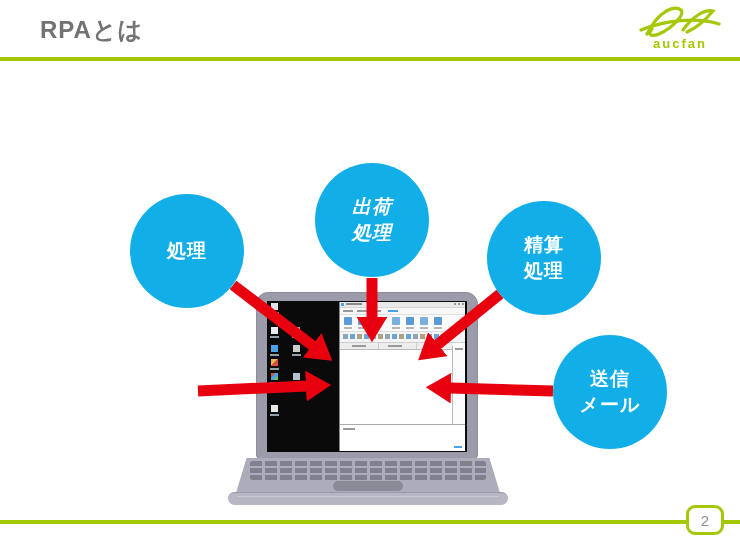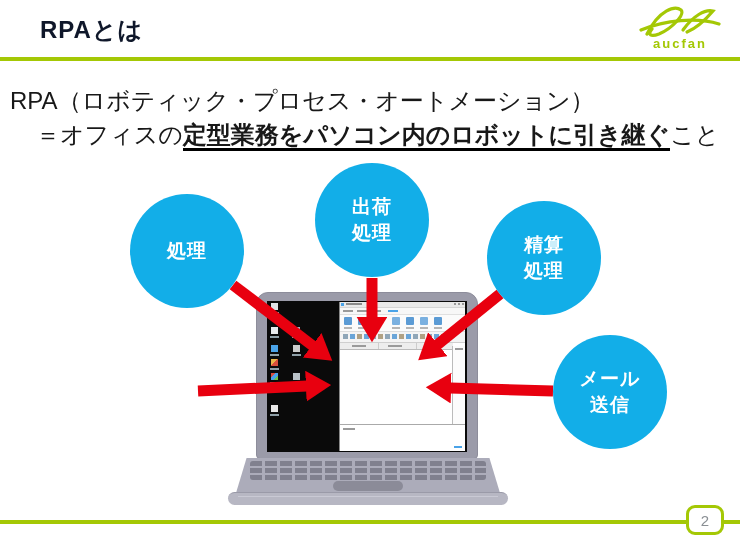--- a/index.html
+++ b/index.html
@@ -2,39 +2,39 @@
 <html><head>
 <meta charset="utf-8">
 <style>
   html,body{margin:0;padding:0;background:#fff;}
   #slide{
     position:relative;width:740px;height:555px;background:#ffffff;overflow:hidden;
     font-family:"Liberation Sans","DejaVu Sans",sans-serif;
   }
   
   .title{
-    position:absolute;left:40px;top:14px;font-size:24px;font-weight:800;color:#0f172a;
+    position:absolute;left:40px;top:14px;font-size:24px;font-weight:800;color:#737373;
     letter-spacing:1px;
   }
   .top-rule{position:absolute;left:0;top:57px;width:740px;height:4px;background:#A4C805;}
   .logo{position:absolute;right:14px;top:4px;width:92px;height:52px;text-align:center;}
   .logo svg{display:block;margin:0 auto;}
   .logo-text{display:block;margin-top:-4px;font-size:13px;font-weight:bold;color:#A4C805;letter-spacing:2px;}
   
   .lead{position:absolute;left:10px;top:84px;font-size:24px;color:#181818;line-height:34px;white-space:nowrap;}
   .lead .l2{margin-left:26px;}
   .emph{font-weight:800;border-bottom:3px solid #000;padding-bottom:0px;}
   
   .bubble{
     position:absolute;width:114px;height:114px;border-radius:50%;background:#12AEE8;
     color:#fff;font-weight:800;font-size:19px;line-height:26px;text-align:center;
     display:flex;flex-direction:column;justify-content:center;z-index:5;letter-spacing:1px;
   }
   .b-sales{left:130px;top:194px;}
-  .b-shipping{left:315px;top:163px;}
+  .b-shipping{left:315px;top:163px;font-style:italic;}
   .b-settlement{left:487px;top:201px;}
   .b-numeric{left:84px;top:335px;}
   .b-mail{left:553px;top:335px;}
   
   #arrows{position:absolute;left:0;top:0;z-index:4;}
   
   .laptop{position:absolute;left:0;top:0;z-index:2;}
   .bezel{
     position:absolute;left:256px;top:292px;width:222px;height:167px;background:#9b9ba9;
     border:1px solid #8d8d9b;border-radius:12px 12px 4px 4px;box-sizing:border-box;
@@ -121,24 +121,20 @@
       <g fill="none" stroke="#A4C805" stroke-width="3.2" stroke-linecap="round">
         <path d="M8,30 C20,6 36,1 42,6 C46,10 34,24 20,30 C12,33 8,31 13,25"></path>
         <path d="M44,26 C54,12 66,5 74,7 C68,14 58,24 48,28"></path>
         <path d="M2,26 C26,16 58,13 80,20"></path>
       </g>
     </svg>
     <span class="logo-text">aucfan</span>
   </div>
   <div class="top-rule"></div>
 
-  <div class="lead">
-    <div class="l1">RPA（ロボティック・プロセス・オートメーション）</div>
-    <div class="l2"><span>＝オフィスの</span><span class="emph">定型業務をパソコン内のロボットに引き継ぐ</span><span>こと</span></div>
-  </div>
 
   <div class="laptop">
     <div class="bezel"></div>
     <div class="screen">
       <div class="dicon di1"></div>
       <div class="dicon di2"></div>
       <div class="dicon di3"></div>
       <div class="dicon di4"></div>
       <div class="dicon di5"></div>
       <div class="dicon di6"></div>
@@ -219,22 +215,22 @@
   </div>
   <div class="bubble b-shipping">
     <span>出荷</span>
     <span>処理</span>
   </div>
   <div class="bubble b-settlement">
     <span>精算</span>
     <span>処理</span>
   </div>
   <div class="bubble b-mail">
+    <span>送信</span>
     <span>メール</span>
-    <span>送信</span>
   </div>
 
   <div class="bottom-rule"></div>
   <div class="pagebox">
     <span>2</span>
   </div>
 
 </div>
 
 </body></html>

